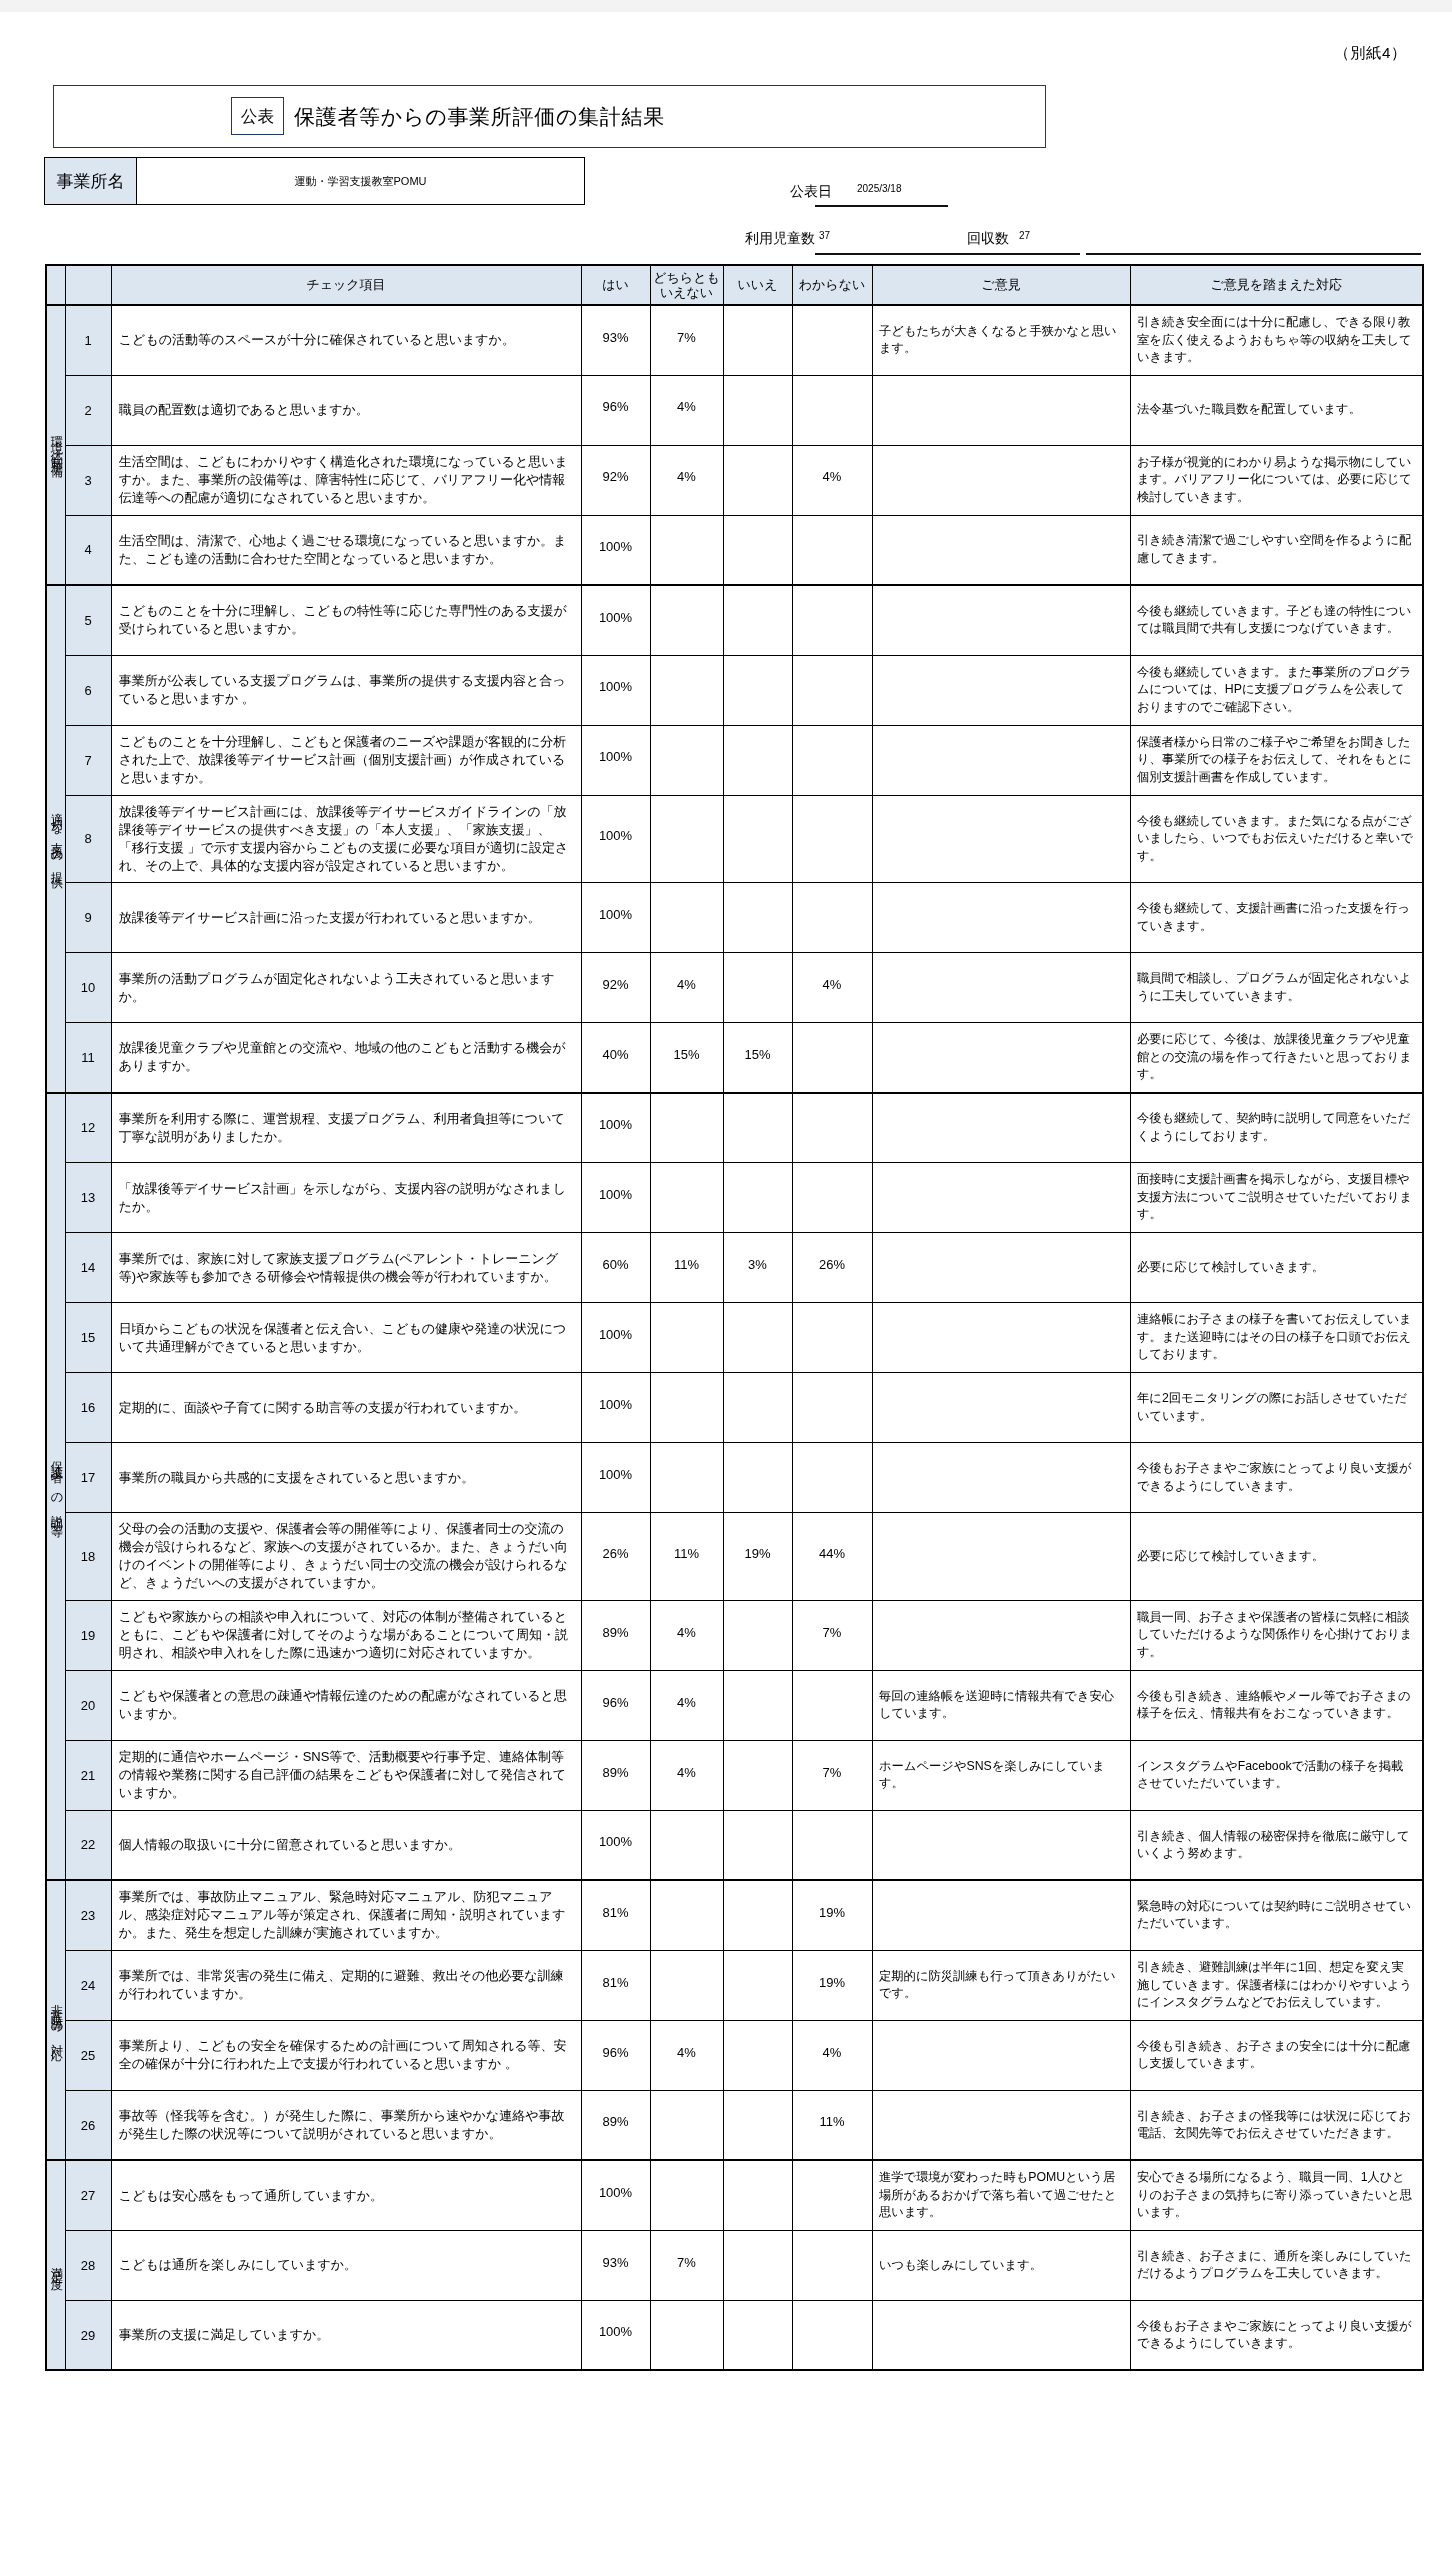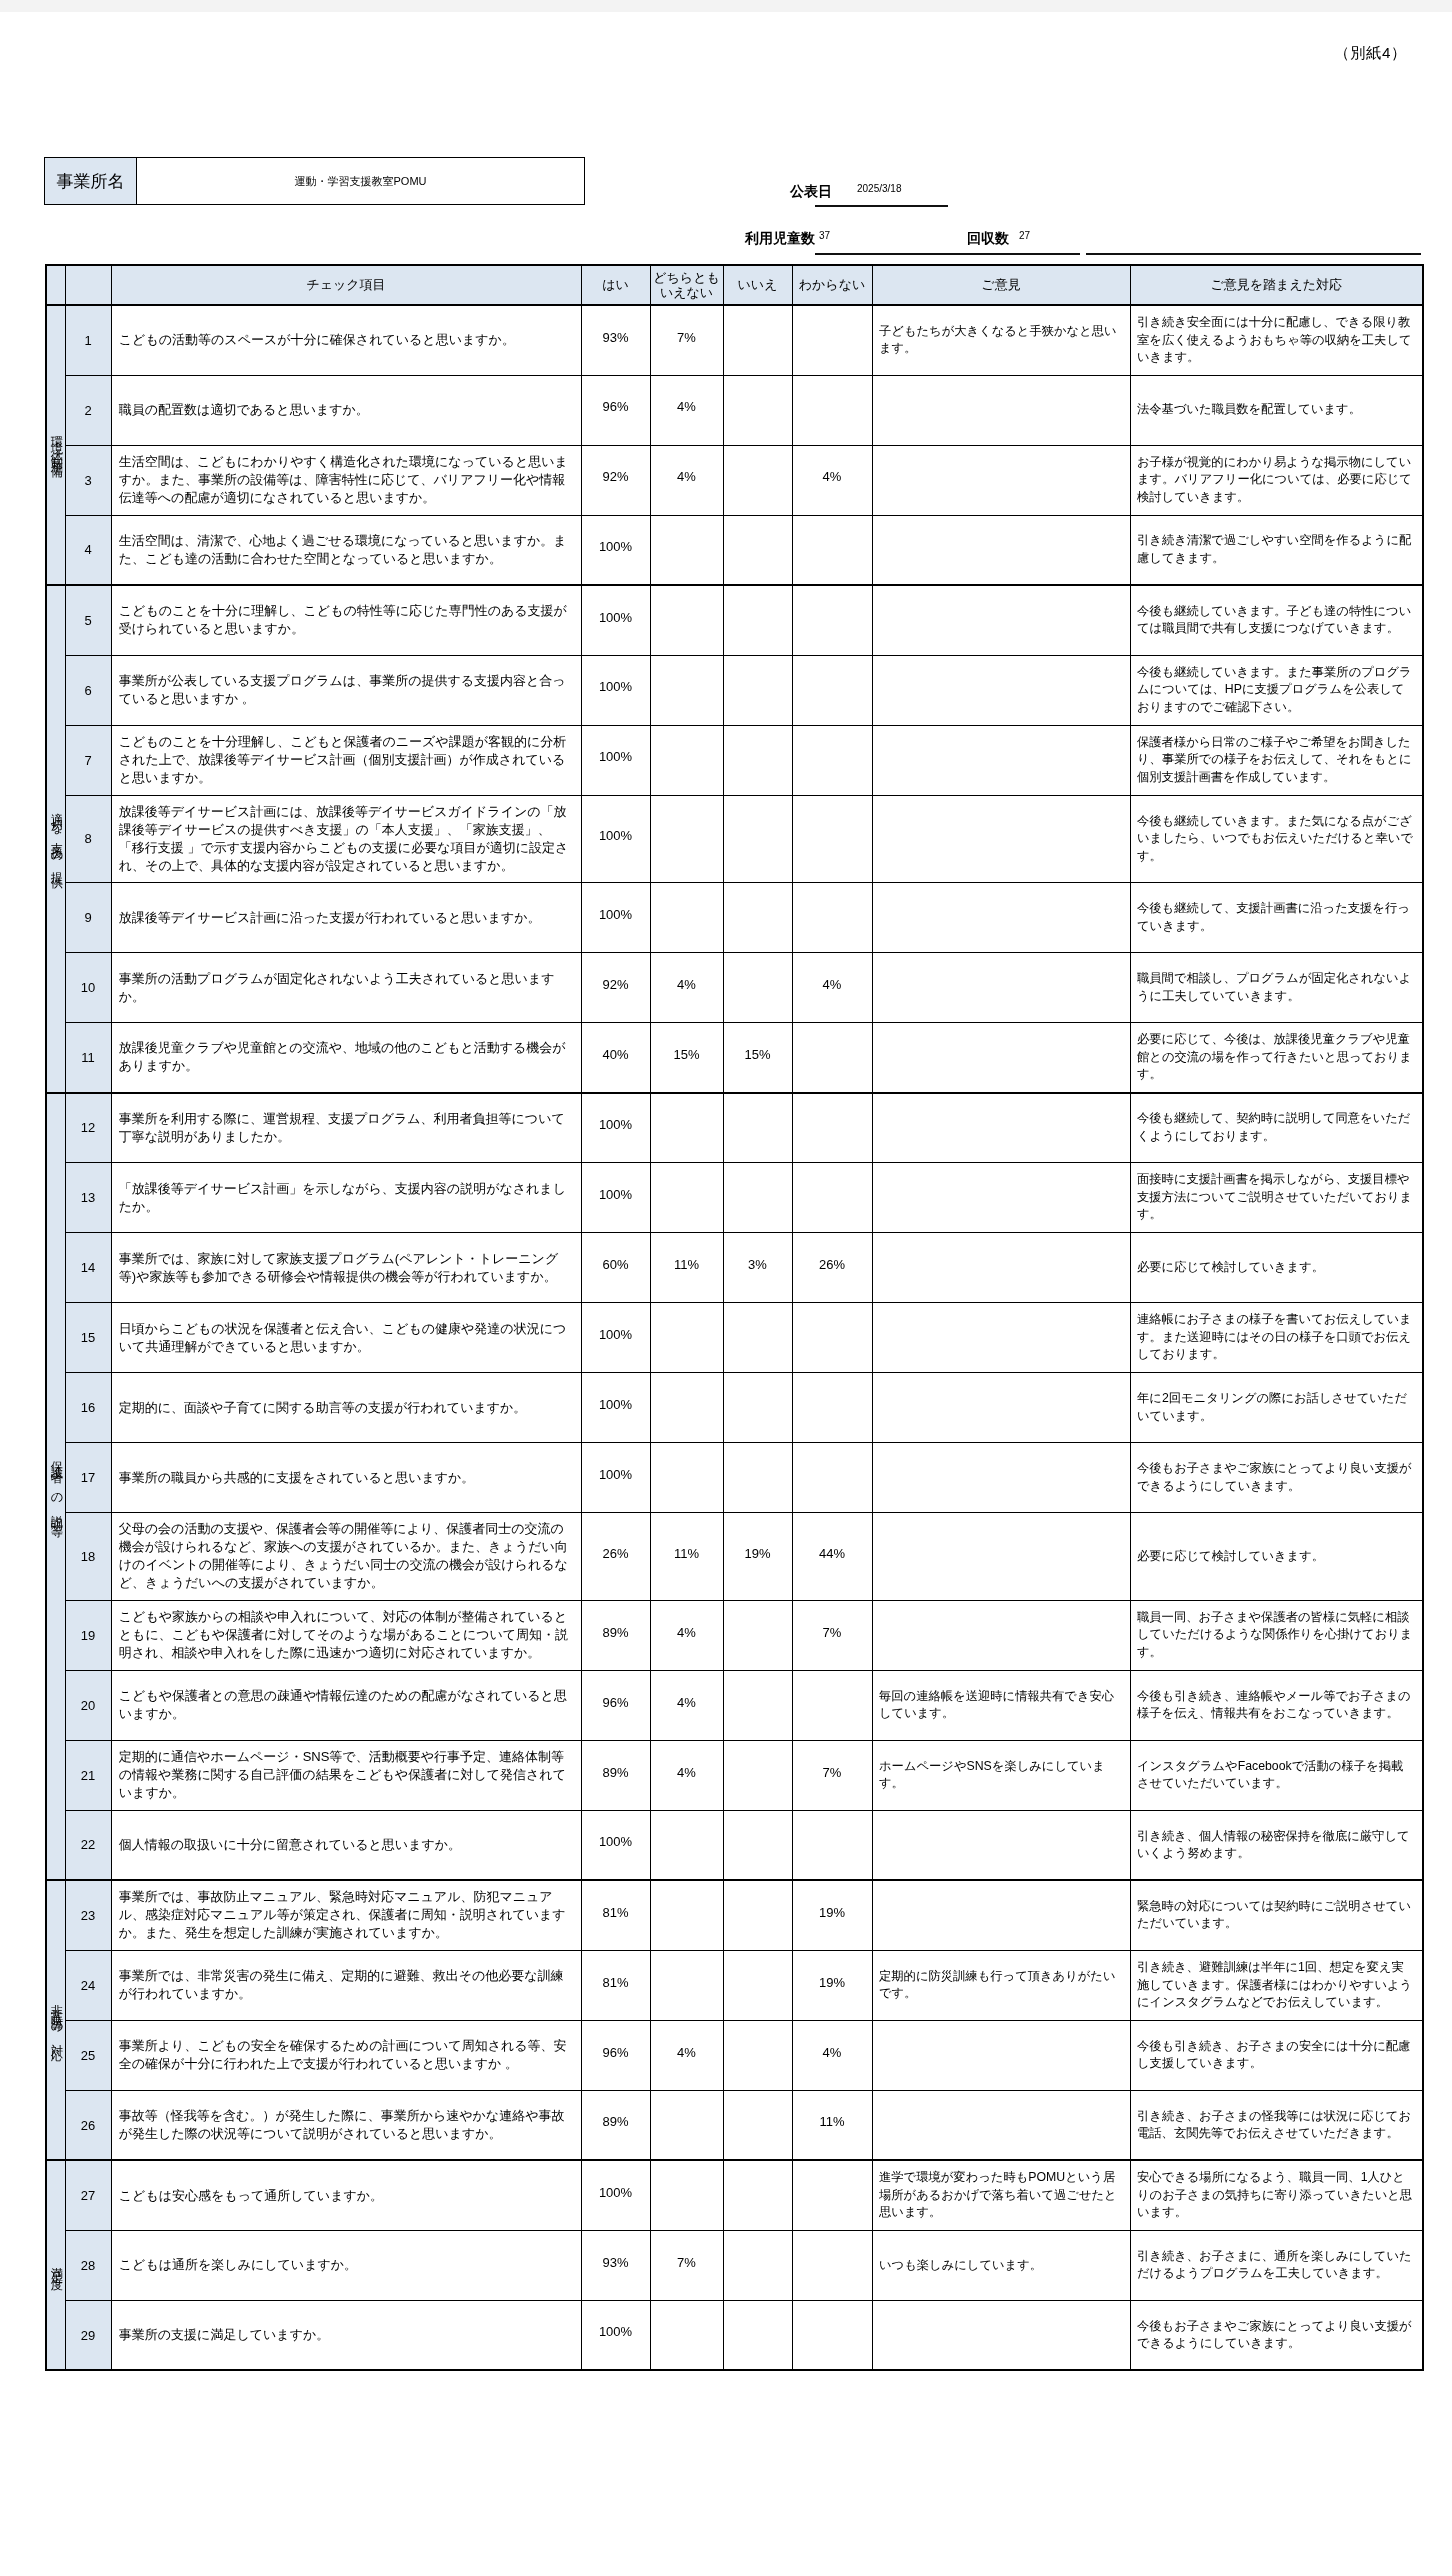--- a/index.html
+++ b/index.html
@@ -34,21 +34,21 @@
   .office-label{
     width:91px;border:1.5px solid #000;background:#dce6f1;
     display:flex;align-items:center;justify-content:center;
     font-size:17px;
   }
   .office-value{
     width:447px;border:1.5px solid #000;border-left:none;background:#fff;
     display:flex;align-items:center;justify-content:center;
     font-size:11px;
   }
-  .meta-label{position:absolute;font-size:14px;font-weight:bold;}
+  .meta-label{position:absolute;font-size:14px;}
   .meta-value{position:absolute;font-size:10px;}
   .meta-line{position:absolute;border-bottom:2.2px solid #111;}
   table.survey{
     position:absolute;left:45px;top:252px;
     width:1377px;
     border-collapse:collapse;table-layout:fixed;
     border:2.2px solid #000;
   }
   table.survey th,table.survey td{
     border:1.5px solid #000;
@@ -82,20 +82,24 @@
     font-size:12.3px;line-height:17.4px;padding:5.8px 6.5px;text-align:left;
   }
 </style>
 </head>
 <body>
 
 <div class="page">
 
   <div class="corner-note">（別紙4）</div>
 
+  <div class="title-box">
+    <div class="title-badge">公表</div>
+    <div class="doc-title">保護者等からの事業所評価の集計結果</div>
+  </div>
 
   <div class="office-row">
     <div class="office-label">事業所名</div>
     <div class="office-value">運動・学習支援教室POMU</div>
   </div>
 
   <div class="meta-label" style="left:790px;top:171px;">公表日</div>
   <div class="meta-value" style="left:857px;top:171px;">2025/3/18</div>
   <div class="meta-line" style="left:815px;top:171px;width:133px;height:22px;"></div>
 

